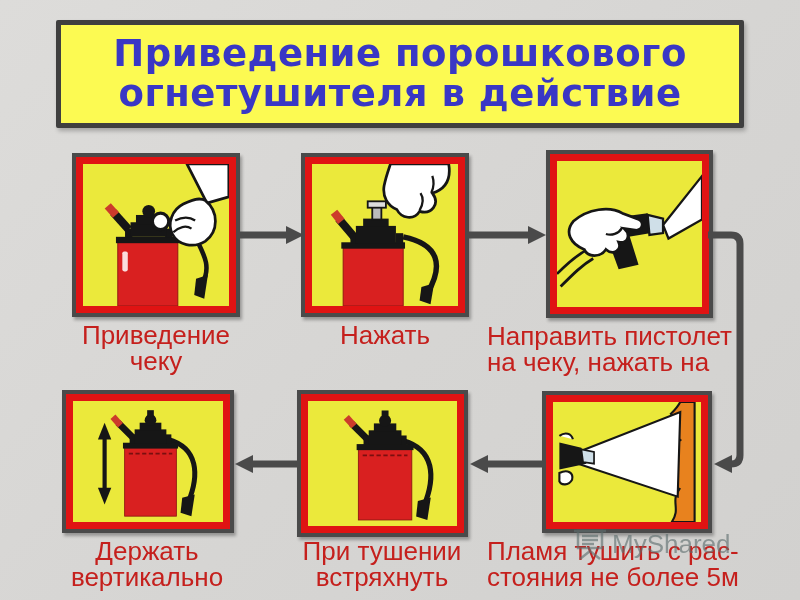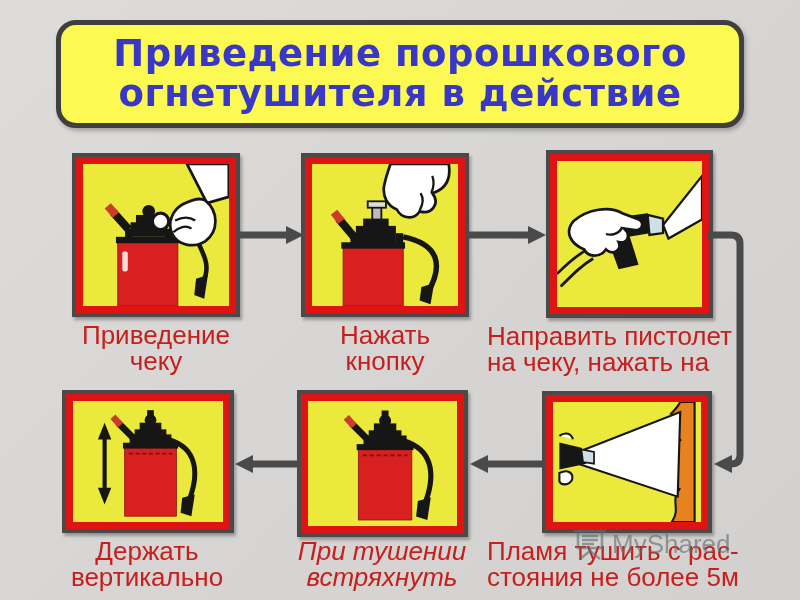--- a/index.html
+++ b/index.html
@@ -3,21 +3,21 @@
 <meta charset="utf-8">
 <style>
   html,body { margin:0; padding:0; }
   body { width:800px; height:600px; background:#d8d7d5; font-family:"Liberation Sans", sans-serif; }
   #slide { position:relative; width:800px; height:600px; overflow:hidden;
            background:linear-gradient(135deg,#dddcda 0%,#d6d5d3 55%,#d2d1cf 100%); }
 
   
   #title-box { position:absolute; left:56px; top:20px; width:688px; height:108px;
                box-sizing:border-box; background:#fcfa52; border:5px solid #3f3f3f;
-               border-radius:20px; box-shadow:2px 3px 4px rgba(0,0,0,0.25);
+               border-radius:2px; box-shadow:2px 3px 4px rgba(0,0,0,0.25);
                display:flex; flex-direction:column; justify-content:center; align-items:center; }
   .title-line { font-family:"DejaVu Sans", sans-serif; font-weight:bold; color:#3937c5;
                 font-size:37px; line-height:40px; letter-spacing:0.5px; white-space:nowrap; }
 
   
   .panel { position:absolute; box-sizing:border-box; background:#4a4a4a; padding:4px;
            box-shadow:2px 3px 3px rgba(0,0,0,0.3); }
   .panel-inner { width:100%; height:100%; box-sizing:border-box; border:7px solid #e01313;
                  background:#ebe93b; overflow:hidden; }
   .panel-inner svg { display:block; width:100%; height:100%; }
@@ -30,21 +30,21 @@
 
   
   .caption { position:absolute; color:#c5201d; font-size:26px; line-height:26px;
              font-family:"Liberation Sans", sans-serif; }
   .caption span { display:block; }
   .center { text-align:center; }
   #caption-1 { left:62px;  top:322px; width:188px; }
   #caption-2 { left:291px; top:322px; width:188px; }
   #caption-3 { left:487px; top:323px; width:280px; }
   #caption-4 { left:42px;  top:538px; width:210px; }
-  #caption-5 { left:282px; top:538px; width:200px;font-style:italic; }
+  #caption-5 { left:282px; top:538px; width:200px; }
   #caption-6 { left:487px; top:538px; width:290px; }
 
   
   #arrows { position:absolute; left:0; top:0; pointer-events:none; }
 
   
   #watermark { position:absolute; left:572px; top:527px; display:flex; align-items:center;
                gap:4px; opacity:0.62; z-index:5; }
   #watermark .wm-text { color:#5e6e6e; font-size:26px; font-family:"Liberation Sans", sans-serif; }
   #watermark svg { width:36px; height:34px; }
@@ -171,21 +171,20 @@
       </svg>
     </div>
   </div>
 
   <div class="caption center" id="caption-1">
     <span>Приведение</span>
     <span>чеку</span>
   </div>
   <div class="caption center" id="caption-2">
     <span>Нажать</span>
-    <span>кнопку</span>
   </div>
   <div class="caption" id="caption-3">
     <span>Направить пистолет</span>
     <span>на чеку, нажать на</span>
   </div>
   <div class="caption center" id="caption-4">
     <span>Держать</span>
     <span>вертикально</span>
   </div>
   <div class="caption center" id="caption-5">

